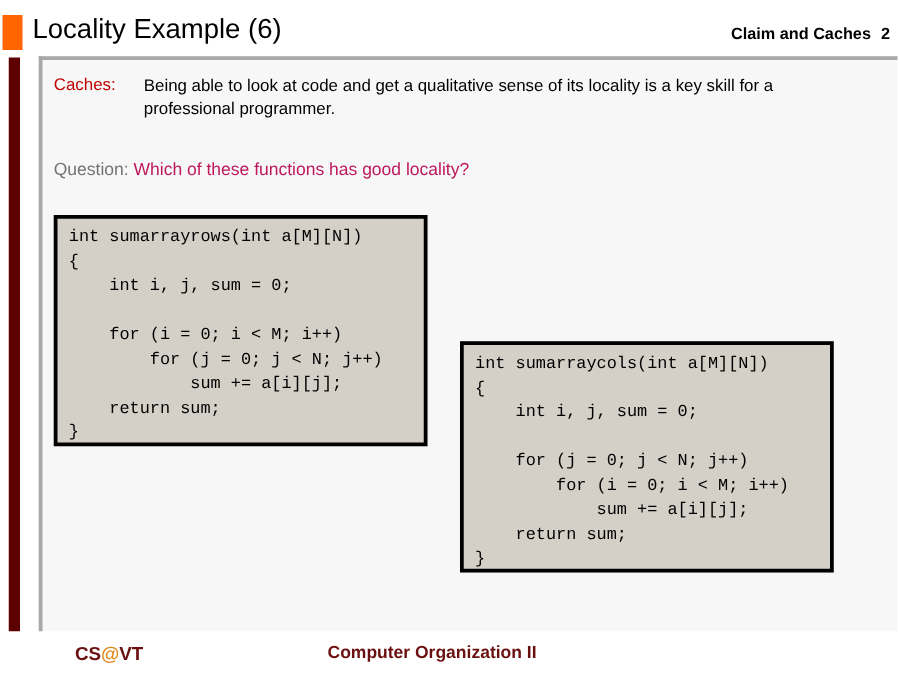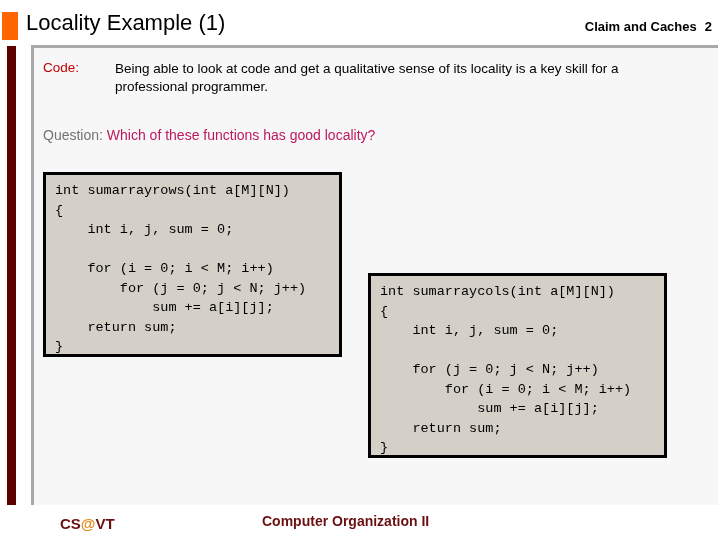--- a/index.html
+++ b/index.html
@@ -145,31 +145,31 @@
   #footer-right {
     right: 8px; top: 8px;
     font-size: 11.5px;
   }
 </style>
 </head>
 <body>
 
 <div id="title-bar">
   <div id="title-bullet"></div>
-  <div id="slide-title">Locality Example (1)</div>
+  <div id="slide-title">Locality Example (6)</div>
   <div id="header-right">
     <span>Claim and Caches</span><span class="pagenum">2</span>
   </div>
 </div>
 
 <div id="left-red-bar"></div>
 <div id="content-panel"></div>
 
 <div id="claim-row">
-  <span id="claim-label" class="label-red">Code:</span>
+  <span id="claim-label" class="label-red">Caches:</span>
   <span id="claim-text">Being able to look at code and get a qualitative sense of its locality is a key skill for a professional programmer.</span>
 </div>
 
 <div id="question-row">
   <span id="question-label">Question:</span><span id="question-text"> Which of these functions has good locality?</span>
 </div>
 
 <div id="code-box-rows" class="code-box">int sumarrayrows(int a[M][N])
 {
     int i, j, sum = 0;

